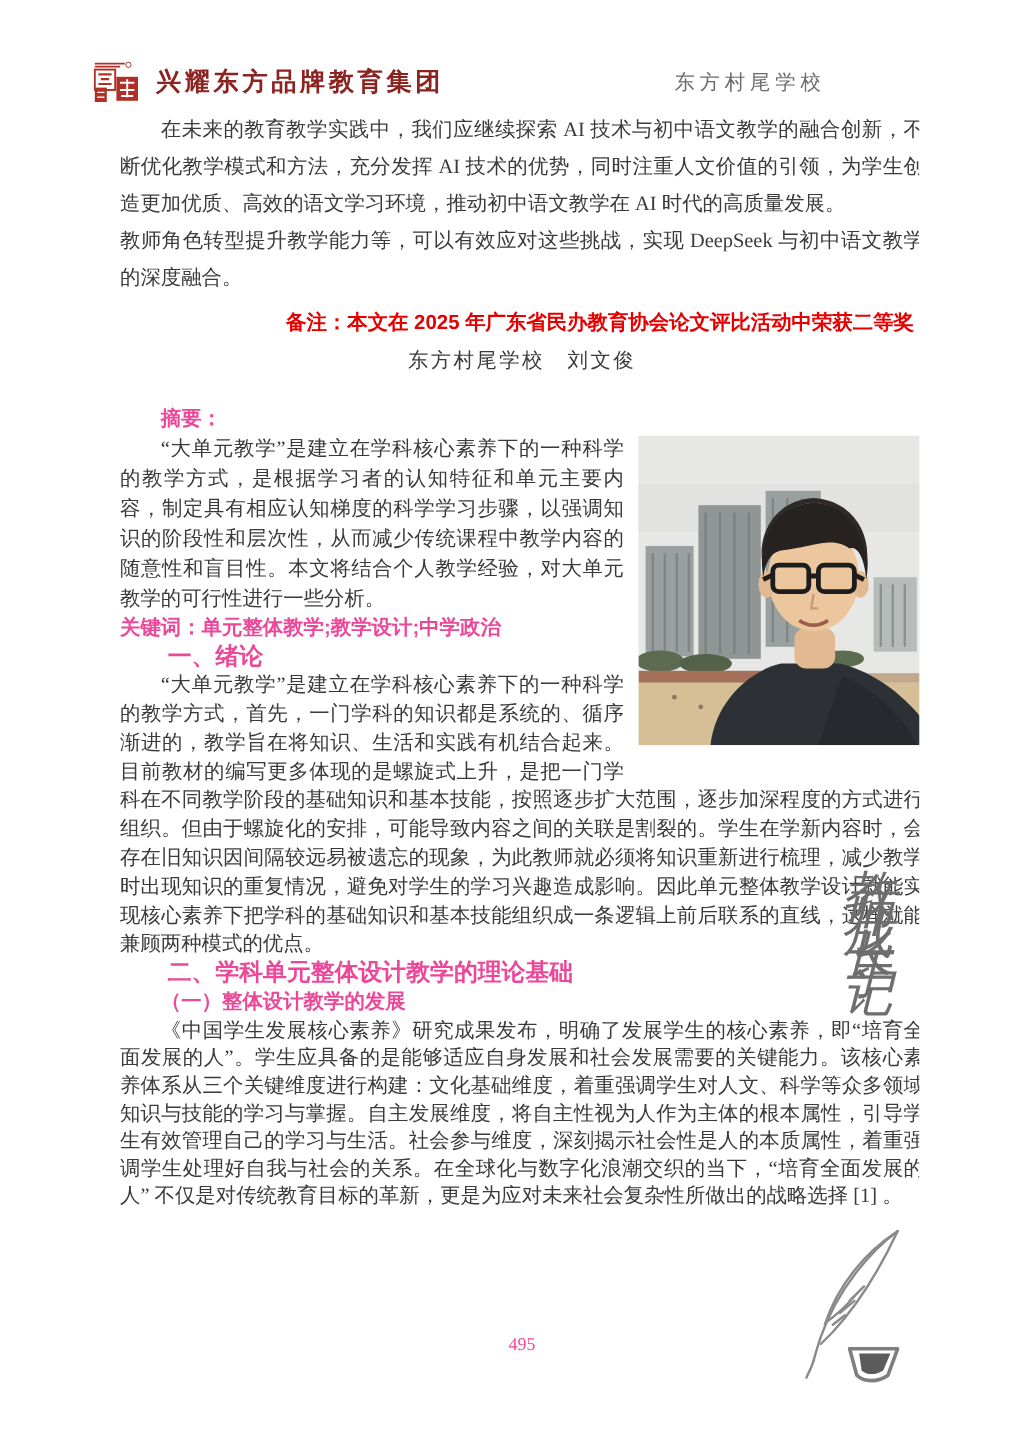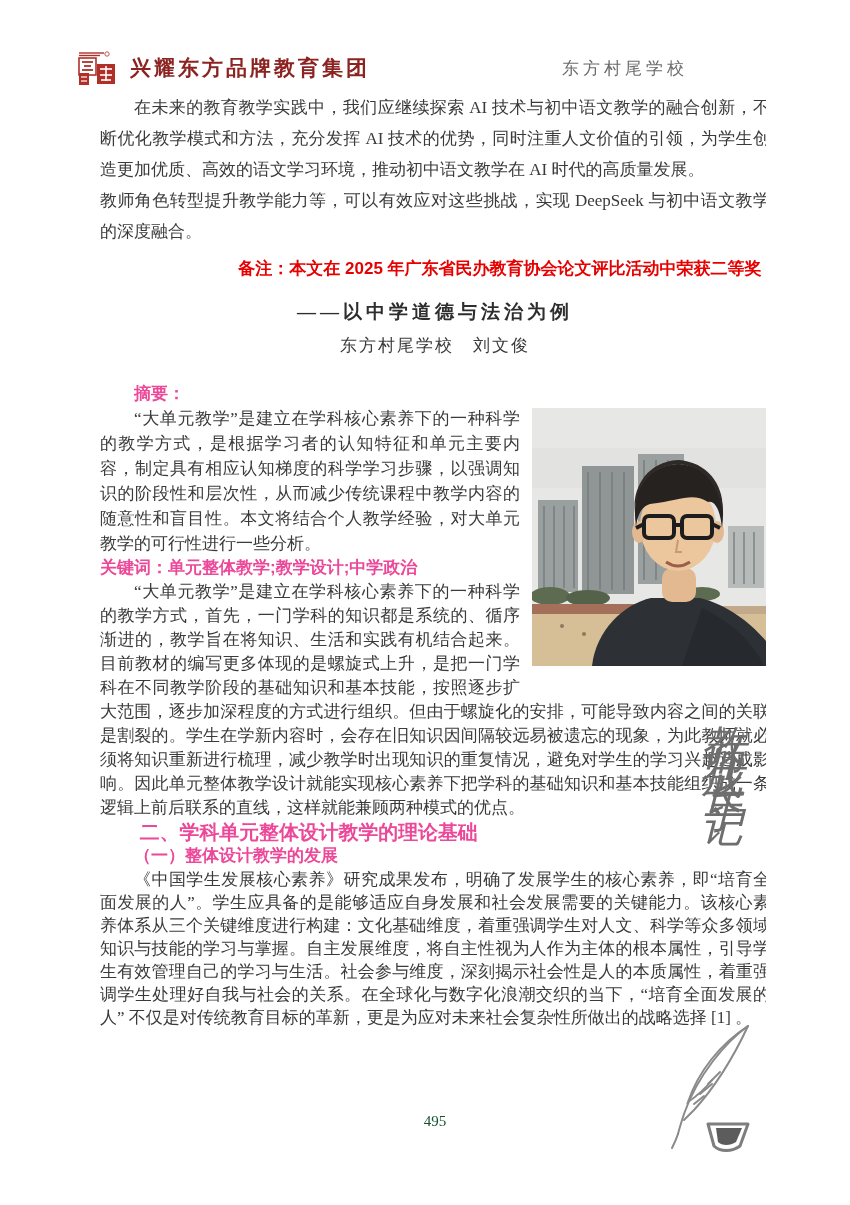--- a/index.html
+++ b/index.html
@@ -44,21 +44,21 @@
   .lbl { font-weight:bold; color:#ec4899; font-family:"Liberation Sans","DejaVu Sans",sans-serif; }
   .abstract-label { line-height:24px; text-indent:2em; }
   .abstract-body { line-height:25px; text-indent:2em; }
   .keywords { line-height:24px; }
   .h-sec { line-height:24px; text-indent:2em; }
   .para { line-height:24px; text-indent:2em; }
   .para.tight { line-height:23px; }
   
   .page-number {
     position:absolute; top:1113px; left:100px; width:670px; text-align:center;
-    font-size:15px; color:#14532d;
+    font-size:15px; color:#ec4899;
   }
   
   .side-caption {
     position:absolute; top:692px; right:16px; height:380px;
     writing-mode:vertical-rl; text-orientation:upright;
     font-size:42px; color:#6e6e6e; letter-spacing:16px; font-style:italic;
     font-family:"Liberation Serif",serif;
   }
   .quill { position:absolute; top:1022px; right:6px; width:96px; height:132px; }
 </style>
@@ -97,21 +97,20 @@
     </span>
     <span class="brand">兴耀东方品牌教育集团</span>
     <span class="school">东方村尾学校</span>
   </div>
 
   <div class="content">
     <p class="p-top indent">在未来的教育教学实践中，我们应继续探索 AI 技术与初中语文教学的融合创新，不断优化教学模式和方法，充分发挥 AI 技术的优势，同时注重人文价值的引领，为学生创造更加优质、高效的语文学习环境，推动初中语文教学在 AI 时代的高质量发展。</p>
     <p class="p-top">教师角色转型提升教学能力等，可以有效应对这些挑战，实现 DeepSeek 与初中语文教学的深度融合。</p>
     <p class="award">备注：本文在 2025 年广东省民办教育协会论文评比活动中荣获二等奖</p>
 
-    <h2 class="subtitle">——以中学道德与法治为例</h2>
     <div class="byline">东方村尾学校　刘文俊</div>
 
     <div class="article">
 
       <div class="photo">
         <svg viewBox="0 0 238 258" width="238" height="258">
           <rect x="0" y="0" width="238" height="258" fill="#e7e8e6"></rect>
           <rect x="0" y="40" width="238" height="40" fill="#e2e3e1"></rect>
 
           <rect x="6" y="92" width="40" height="92" fill="#9aa09f"></rect>
@@ -171,20 +170,21 @@
 
           <path d="M146,132 L144,144 L150,144" fill="none" stroke="#c79a70" stroke-width="2"></path>
           <path d="M134,154 Q146,162 158,154" fill="none" stroke="#9c5d4a" stroke-width="3"></path>
         </svg>
       </div>
 
       <p class="abstract-label lbl">摘要：</p>
       <p class="abstract-body">“大单元教学”是建立在学科核心素养下的一种科学的教学方式，是根据学习者的认知特征和单元主要内容，制定具有相应认知梯度的科学学习步骤，以强调知识的阶段性和层次性，从而减少传统课程中教学内容的随意性和盲目性。本文将结合个人教学经验，对大单元教学的可行性进行一些分析。</p>
       <p class="keywords"><span class="lbl">关键词：</span><span class="lbl">单元整体教学;教学设计;中学政治</span></p>
 
+      <h3 class="h-sec lbl">一、绪论</h3>
       <p class="para">“大单元教学”是建立在学科核心素养下的一种科学的教学方式，首先，一门学科的知识都是系统的、循序渐进的，教学旨在将知识、生活和实践有机结合起来。目前教材的编写更多体现的是螺旋式上升，是把一门学科在不同教学阶段的基础知识和基本技能，按照逐步扩大范围，逐步加深程度的方式进行组织。但由于螺旋化的安排，可能导致内容之间的关联是割裂的。学生在学新内容时，会存在旧知识因间隔较远易被遗忘的现象，为此教师就必须将知识重新进行梳理，减少教学时出现知识的重复情况，避免对学生的学习兴趣造成影响。因此单元整体教学设计就能实现核心素养下把学科的基础知识和基本技能组织成一条逻辑上前后联系的直线，这样就能兼顾两种模式的优点。</p>
 
       <h3 class="h-sec lbl">二、学科单元整体设计教学的理论基础</h3>
       <h4 class="h-sec lbl">（一）整体设计教学的发展</h4>
       <p class="para tight">《中国学生发展核心素养》研究成果发布，明确了发展学生的核心素养，即“培育全面发展的人”。学生应具备的是能够适应自身发展和社会发展需要的关键能力。该核心素养体系从三个关键维度进行构建：文化基础维度，着重强调学生对人文、科学等众多领域知识与技能的学习与掌握。自主发展维度，将自主性视为人作为主体的根本属性，引导学生有效管理自己的学习与生活。社会参与维度，深刻揭示社会性是人的本质属性，着重强调学生处理好自我与社会的关系。在全球化与数字化浪潮交织的当下，“培育全面发展的人” 不仅是对传统教育目标的革新，更是为应对未来社会复杂性所做出的战略选择 [1] 。</p>
     </div>
   </div>
 
   <div class="page-number">495</div>
 

